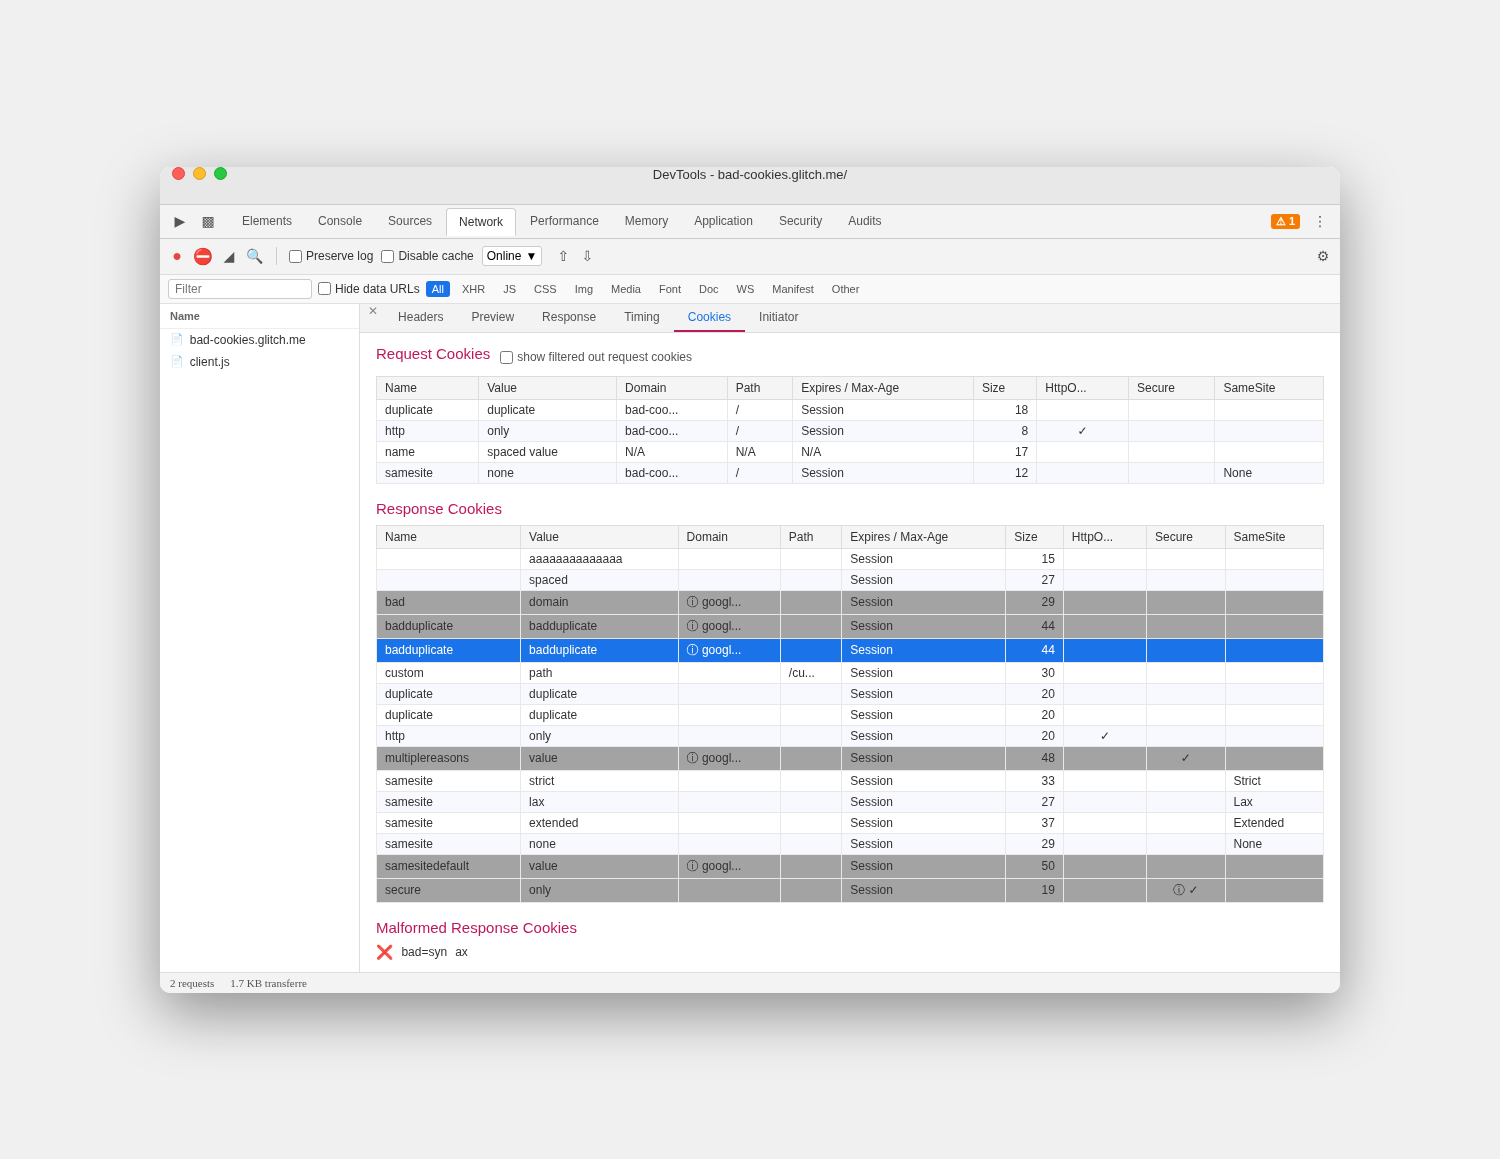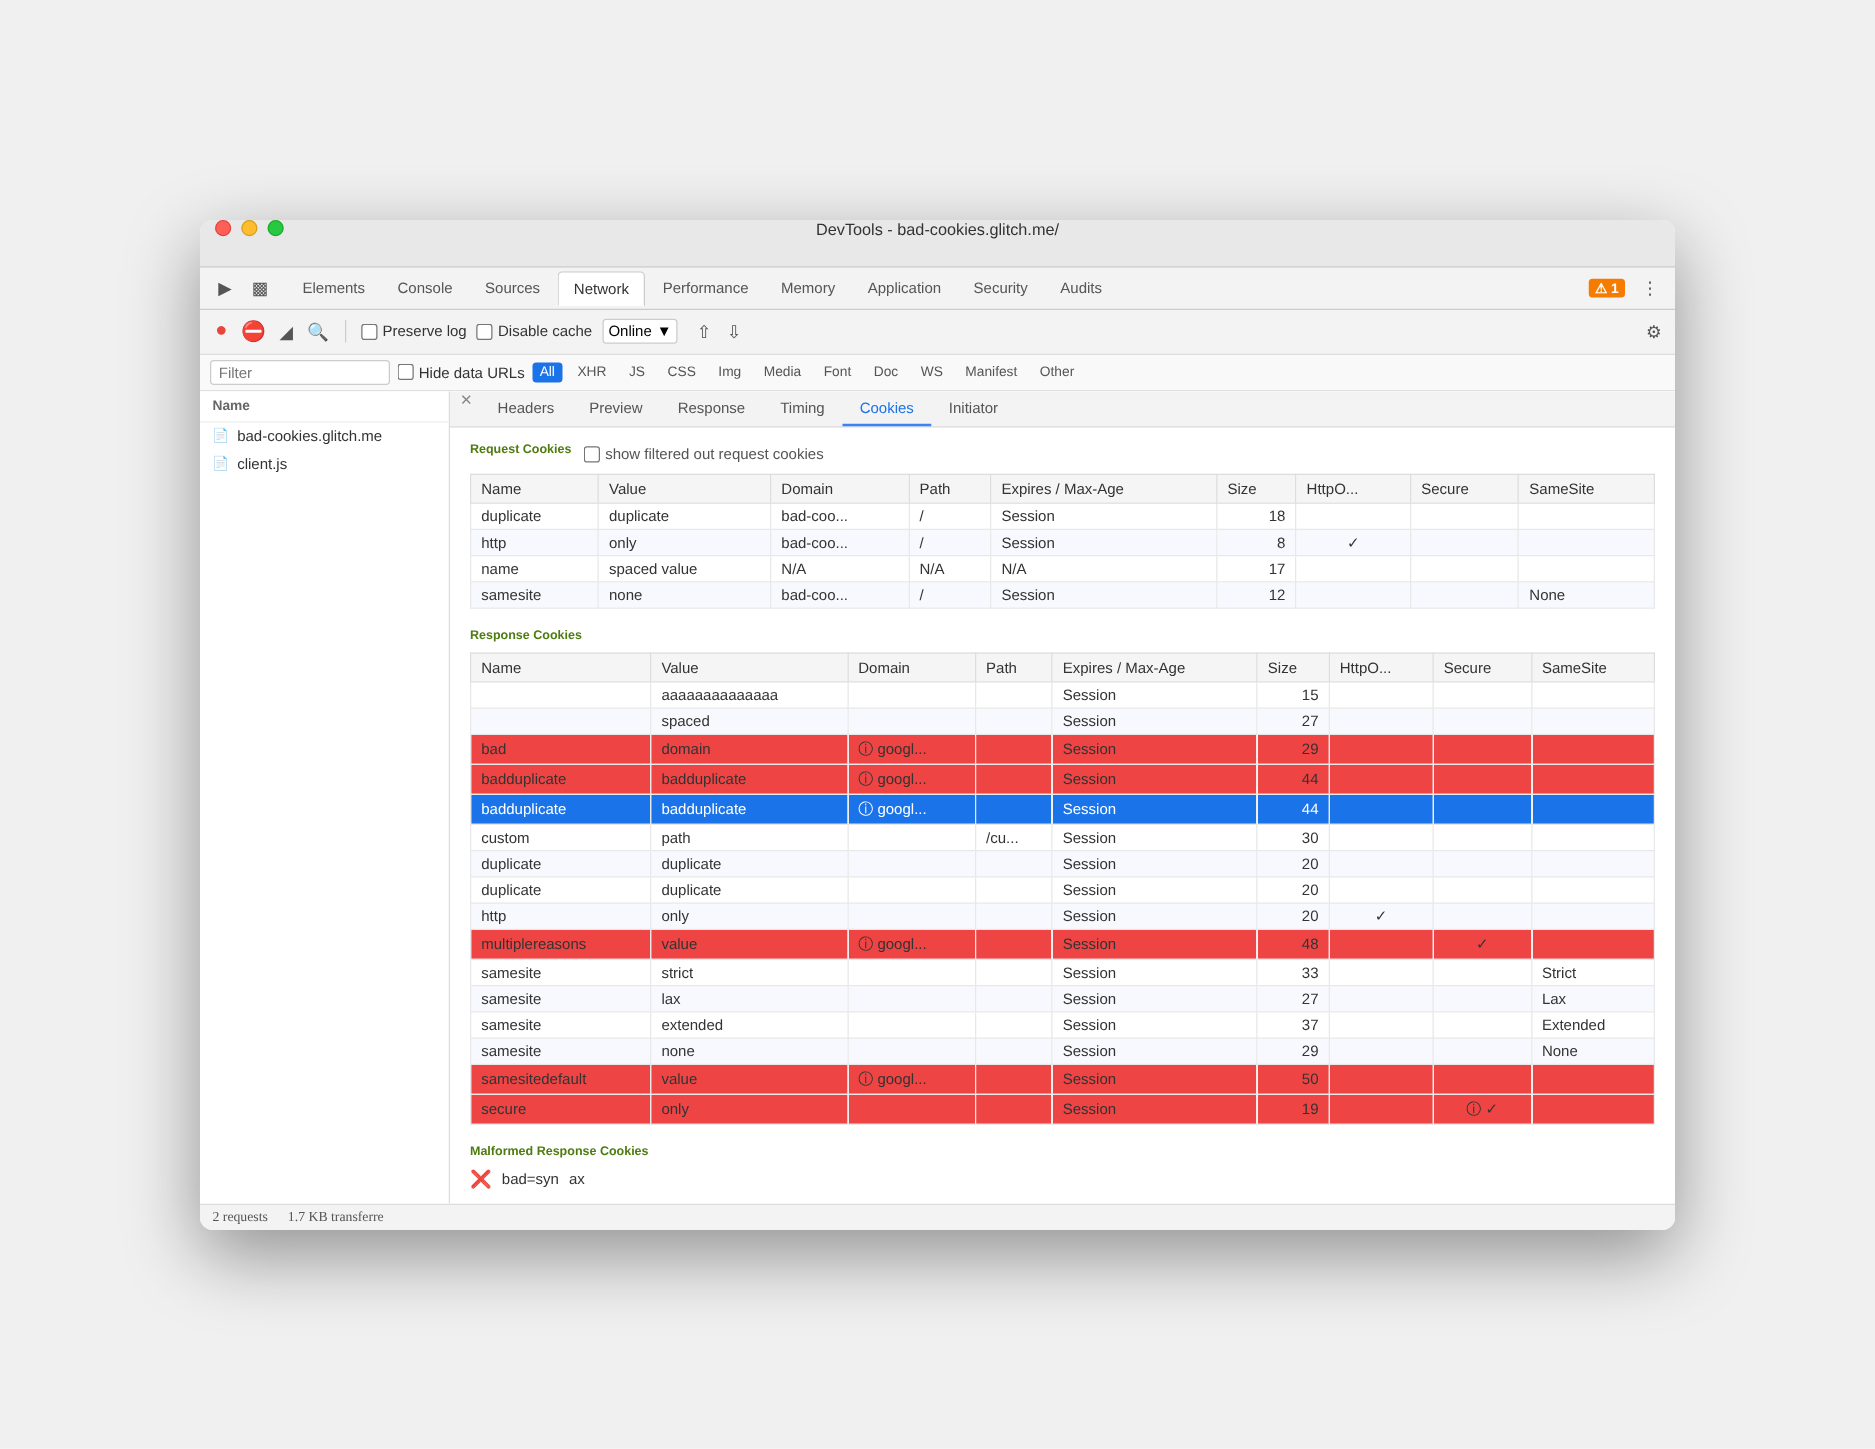--- a/index.html
+++ b/index.html
@@ -206,35 +206,35 @@
     }
     .sub-tab {
       padding: 6px 14px;
       font-size: 12px;
       color: #555;
       cursor: pointer;
       border-bottom: 2px solid transparent;
     }
     .sub-tab.active {
       color: #1a73e8;
-      border-bottom: 2px solid #3b82f6;
+      border-bottom: 2px solid #be185d;
     }
     .sub-tab-close {
       margin-right: 6px;
       color: #888;
       cursor: pointer;
     }
     .cookies-content {
       padding: 12px 16px;
       overflow-y: auto;
     }
     .section-title {
-      font-size: 10px;
-      font-weight: 700;
-      color: #4d7c0f;
+      font-size: 15px;
+      font-weight: 400;
+      color: #be185d;
       margin-bottom: 8px;
     }
     .section-header {
       display: flex;
       align-items: center;
       gap: 10px;
       margin-bottom: 6px;
     }
     .show-filtered {
       display: flex;
@@ -260,21 +260,21 @@
     }
     .cookies-table td {
       border: 1px solid #e8e8e8;
       padding: 3px 8px;
       color: #333;
       white-space: nowrap;
       max-width: 160px;
       overflow: hidden;
       text-overflow: ellipsis;
     }
-    .row-yellow td { background: #ef4444; }
+    .row-yellow td { background: #a3a3a3; }
     .row-selected td { background: #1a73e8 !important; color: #fff !important; }
     .row-alt td { background: #f8f9ff; }
     .malformed-section { margin-top: 8px; }
     .malformed-item {
       display: flex;
       align-items: center;
       gap: 8px;
       margin-top: 6px;
       font-size: 12px;
       color: #333;

